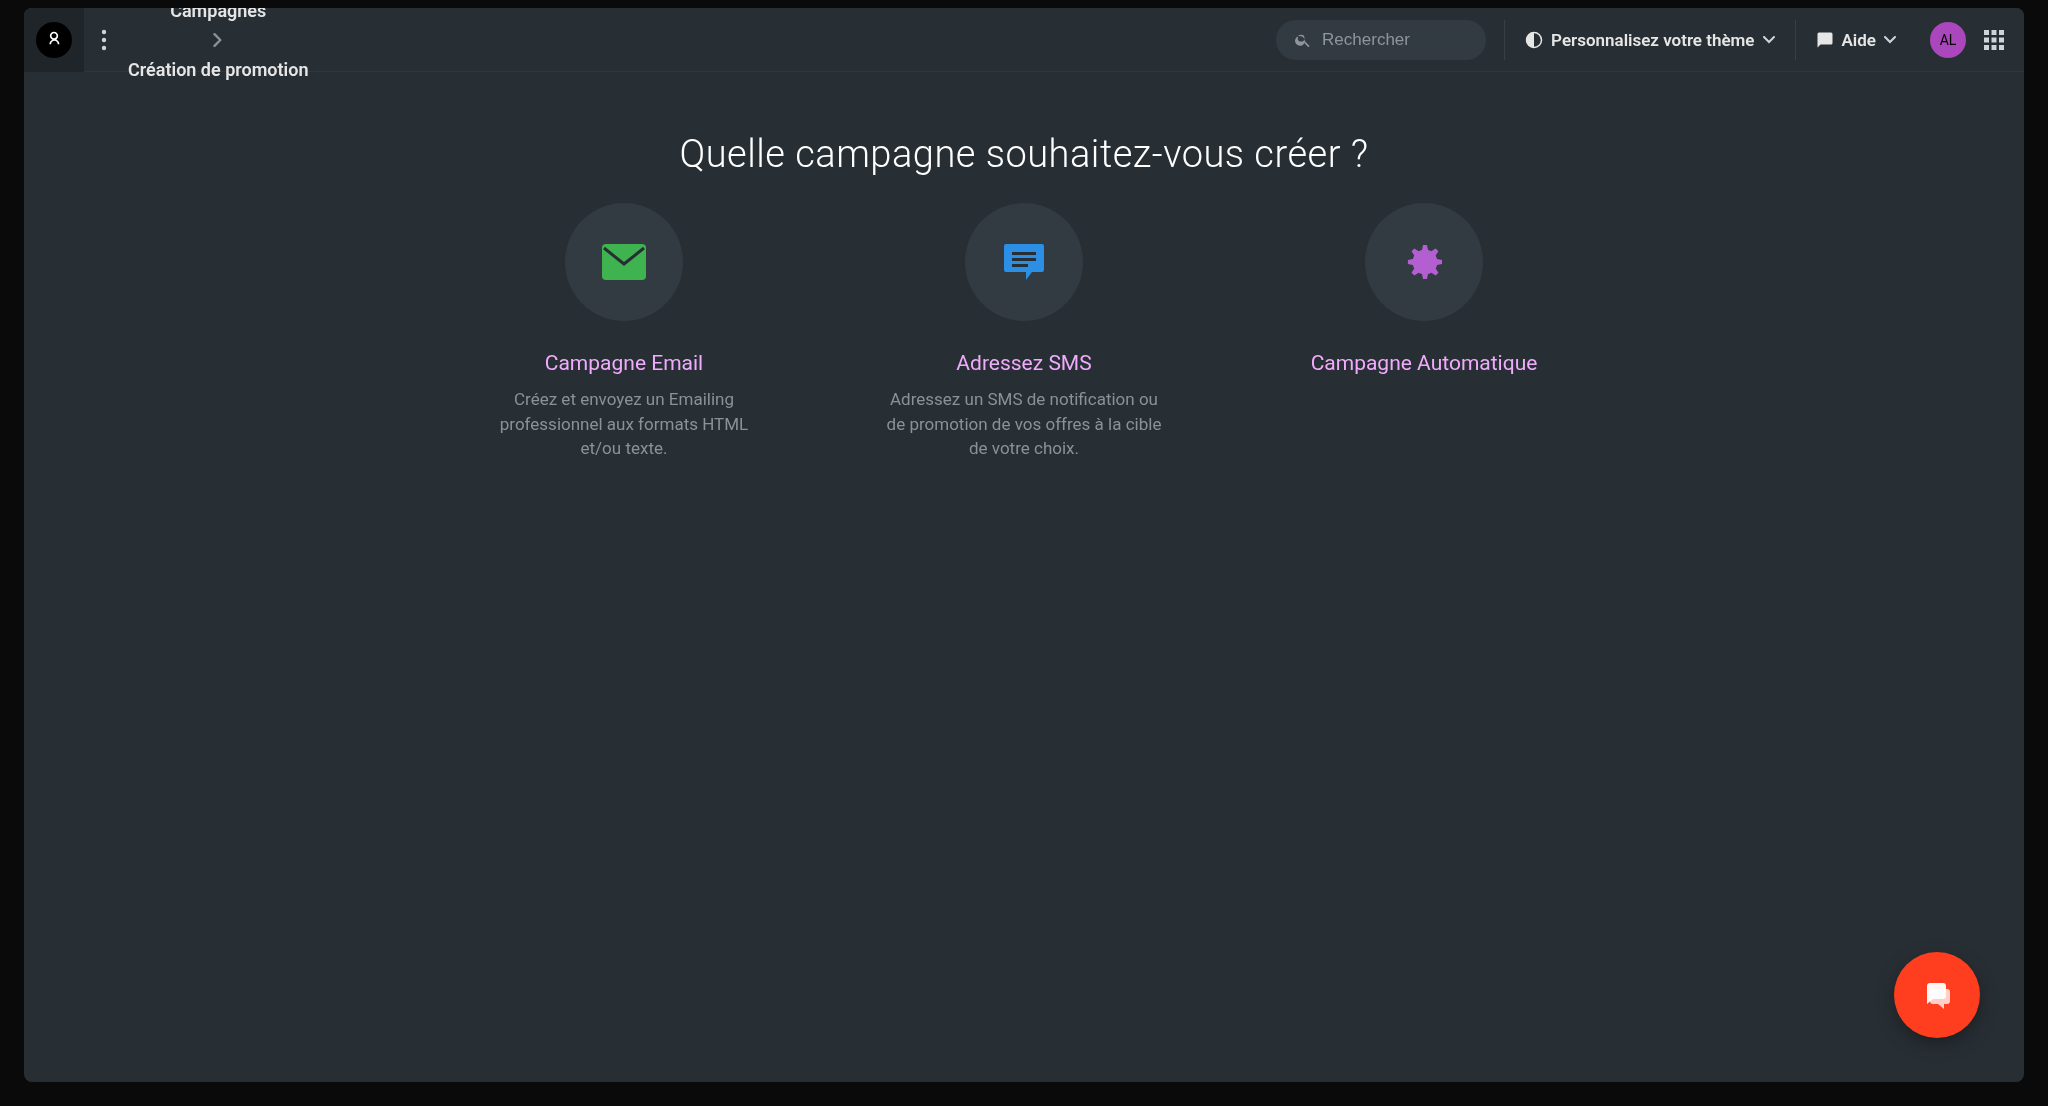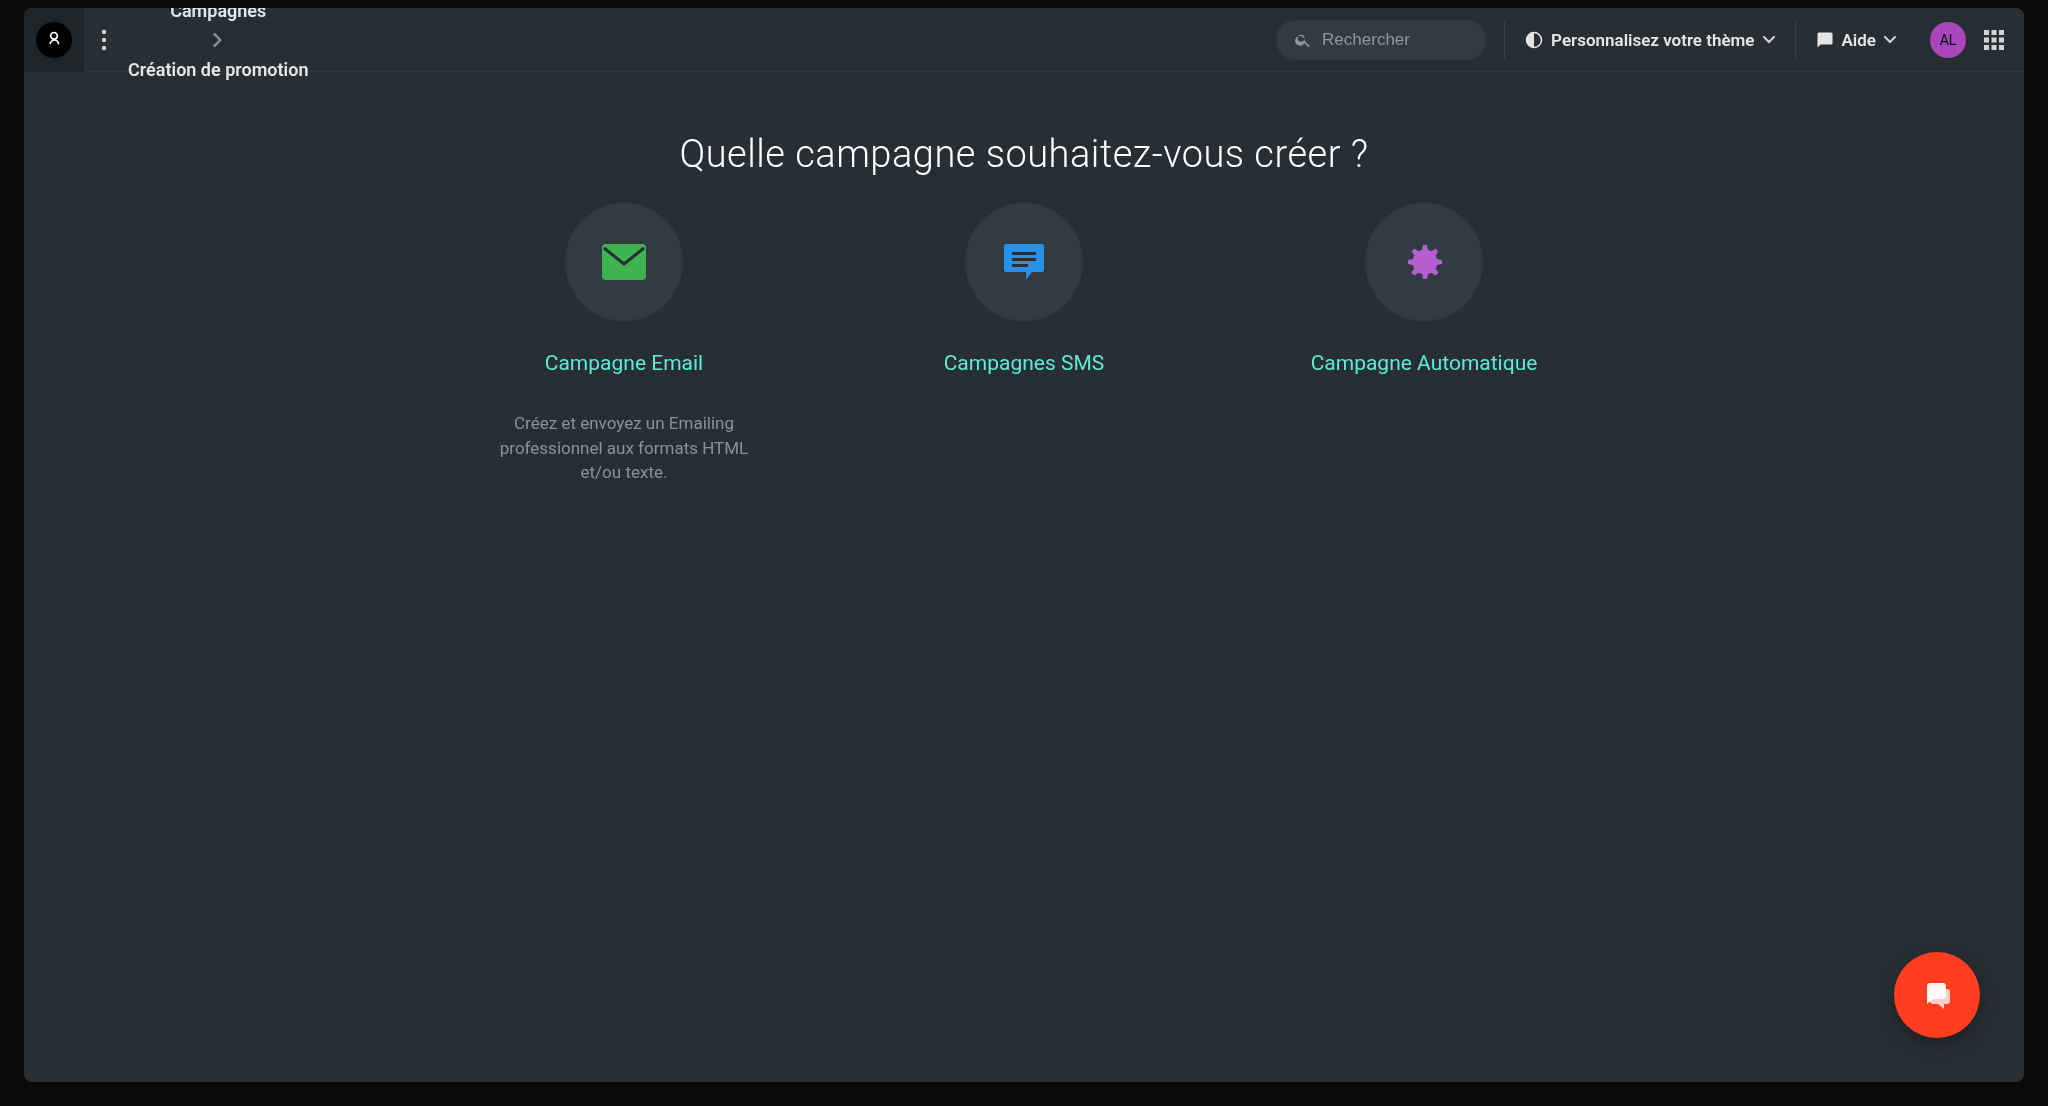--- a/index.html
+++ b/index.html
@@ -165,22 +165,22 @@
     border-radius: 50%;
     background: #323b41;
     display: flex;
     align-items: center;
     justify-content: center;
     margin-bottom: 30px;
   }
   .card-title {
     font-size: 21px;
     font-weight: 400;
-    color: #5eead4;
-    margin-bottom: 36px;
+    color: #f0abfc;
+    margin-bottom: 12px;
   }
   .card-desc {
     font-size: 17px;
     line-height: 1.45;
     color: #8a9197;
     text-align: center;
   }
 
   
   .fab {
@@ -309,21 +309,22 @@
 
       <div class="card">
         <div class="icon-circle">
           <svg width="44" height="44" viewBox="0 0 44 44">
               <path fill="#2b8fe6" d="M4 4h36a2 2 0 0 1 2 2v24a2 2 0 0 1-2 2H30l-6 8V32H4a2 2 0 0 1-2-2V6a2 2 0 0 1 2-2z"></path>
               <rect x="10" y="12" width="24" height="3" fill="#282f34"></rect>
               <rect x="10" y="18" width="24" height="3" fill="#282f34"></rect>
               <rect x="10" y="24" width="16" height="3" fill="#282f34"></rect>
             </svg>
         </div>
-        <div class="card-title">Campagnes SMS</div>
+        <div class="card-title">Adressez SMS</div>
+        <div class="card-desc">Adressez un SMS de notification ou de promotion de vos offres à la cible de votre choix.</div>
       </div>
 
       <div class="card">
         <div class="icon-circle">
           <svg width="46" height="46" viewBox="0 0 46 46">
               <path fill="#b45fd1" d="M23 15a8 8 0 1 0 0 16 8 8 0 0 0 0-16zm0 12a4 4 0 1 1 0-8 4 4 0 0 1 0 8zM41 25v-4l-5-1a13 13 0 0 0-1.4-3.4l2.8-4.3-2.8-2.8-4.3 2.8A13 13 0 0 0 27 10.9l-1-5h-4l-1 5a13 13 0 0 0-3.4 1.4l-4.3-2.8-2.8 2.8 2.8 4.3A13 13 0 0 0 11.9 20l-5 1v4l5 1a13 13 0 0 0 1.4 3.4l-2.8 4.3 2.8 2.8 4.3-2.8A13 13 0 0 0 21 35.1l1 5h4l1-5a13 13 0 0 0 3.4-1.4l4.3 2.8 2.8-2.8-2.8-4.3A13 13 0 0 0 36.1 26l4.9-1z"></path>
             </svg>
         </div>
         <div class="card-title">Campagne Automatique</div>
       </div>

